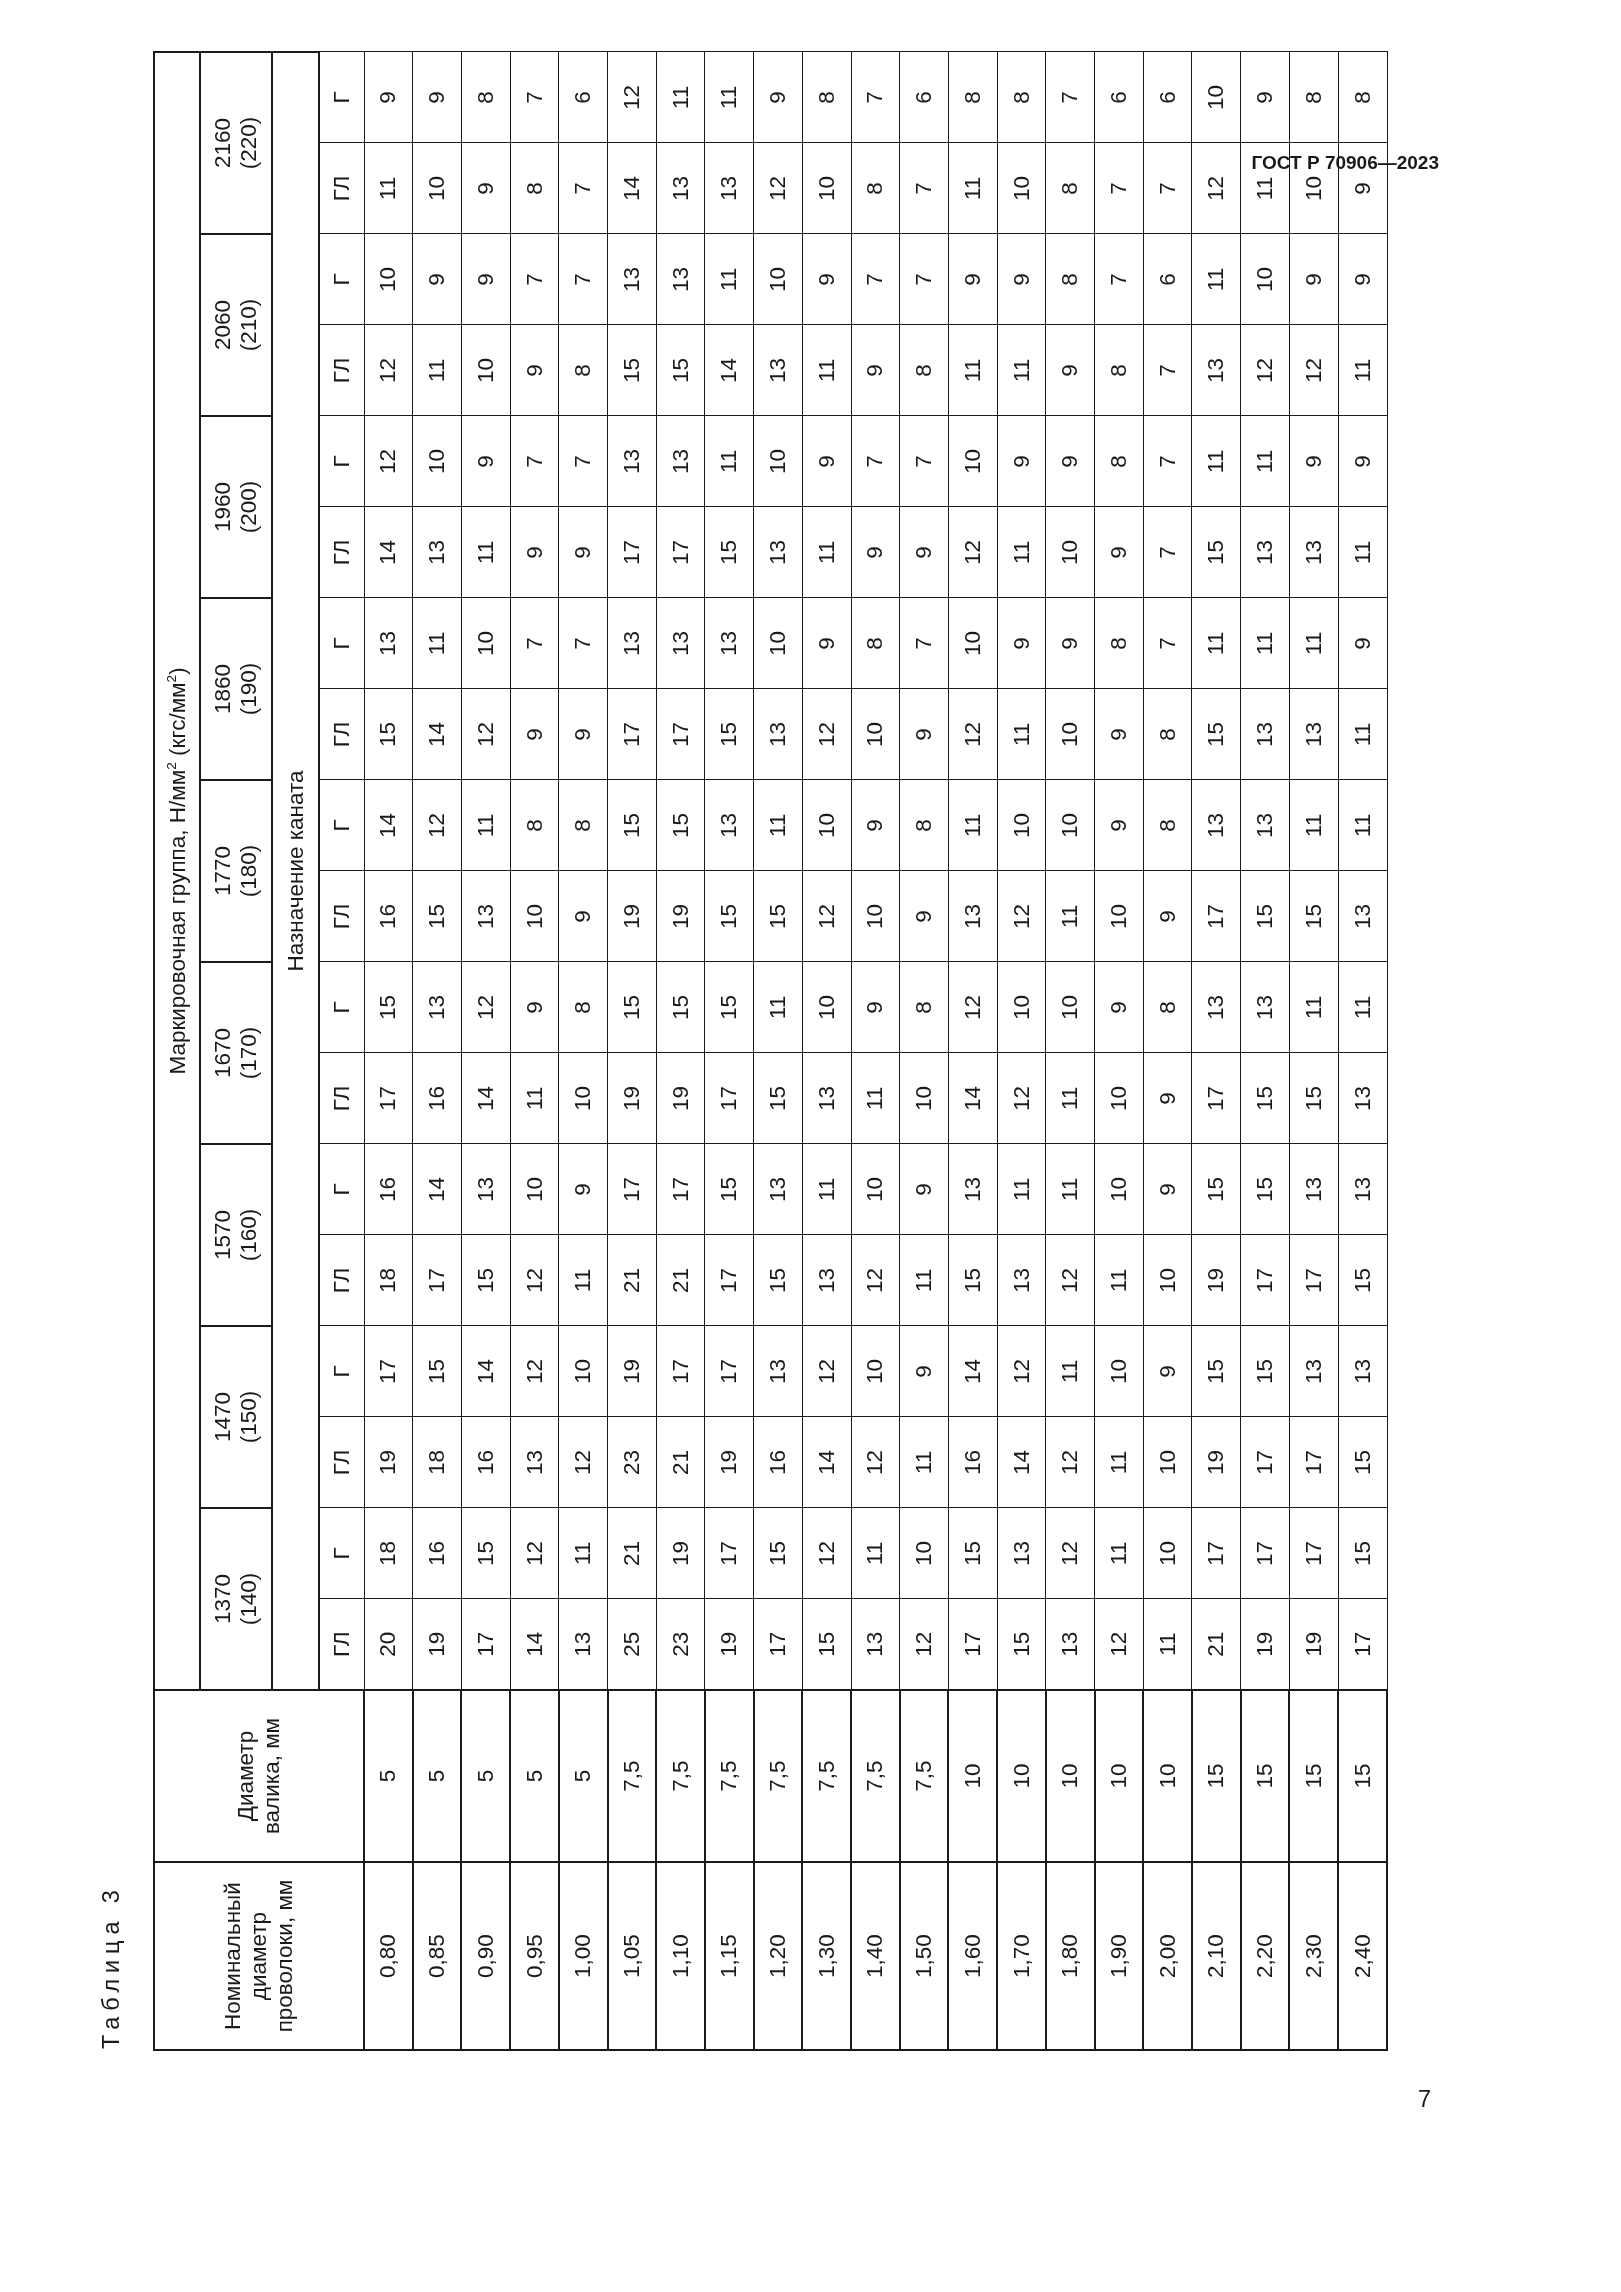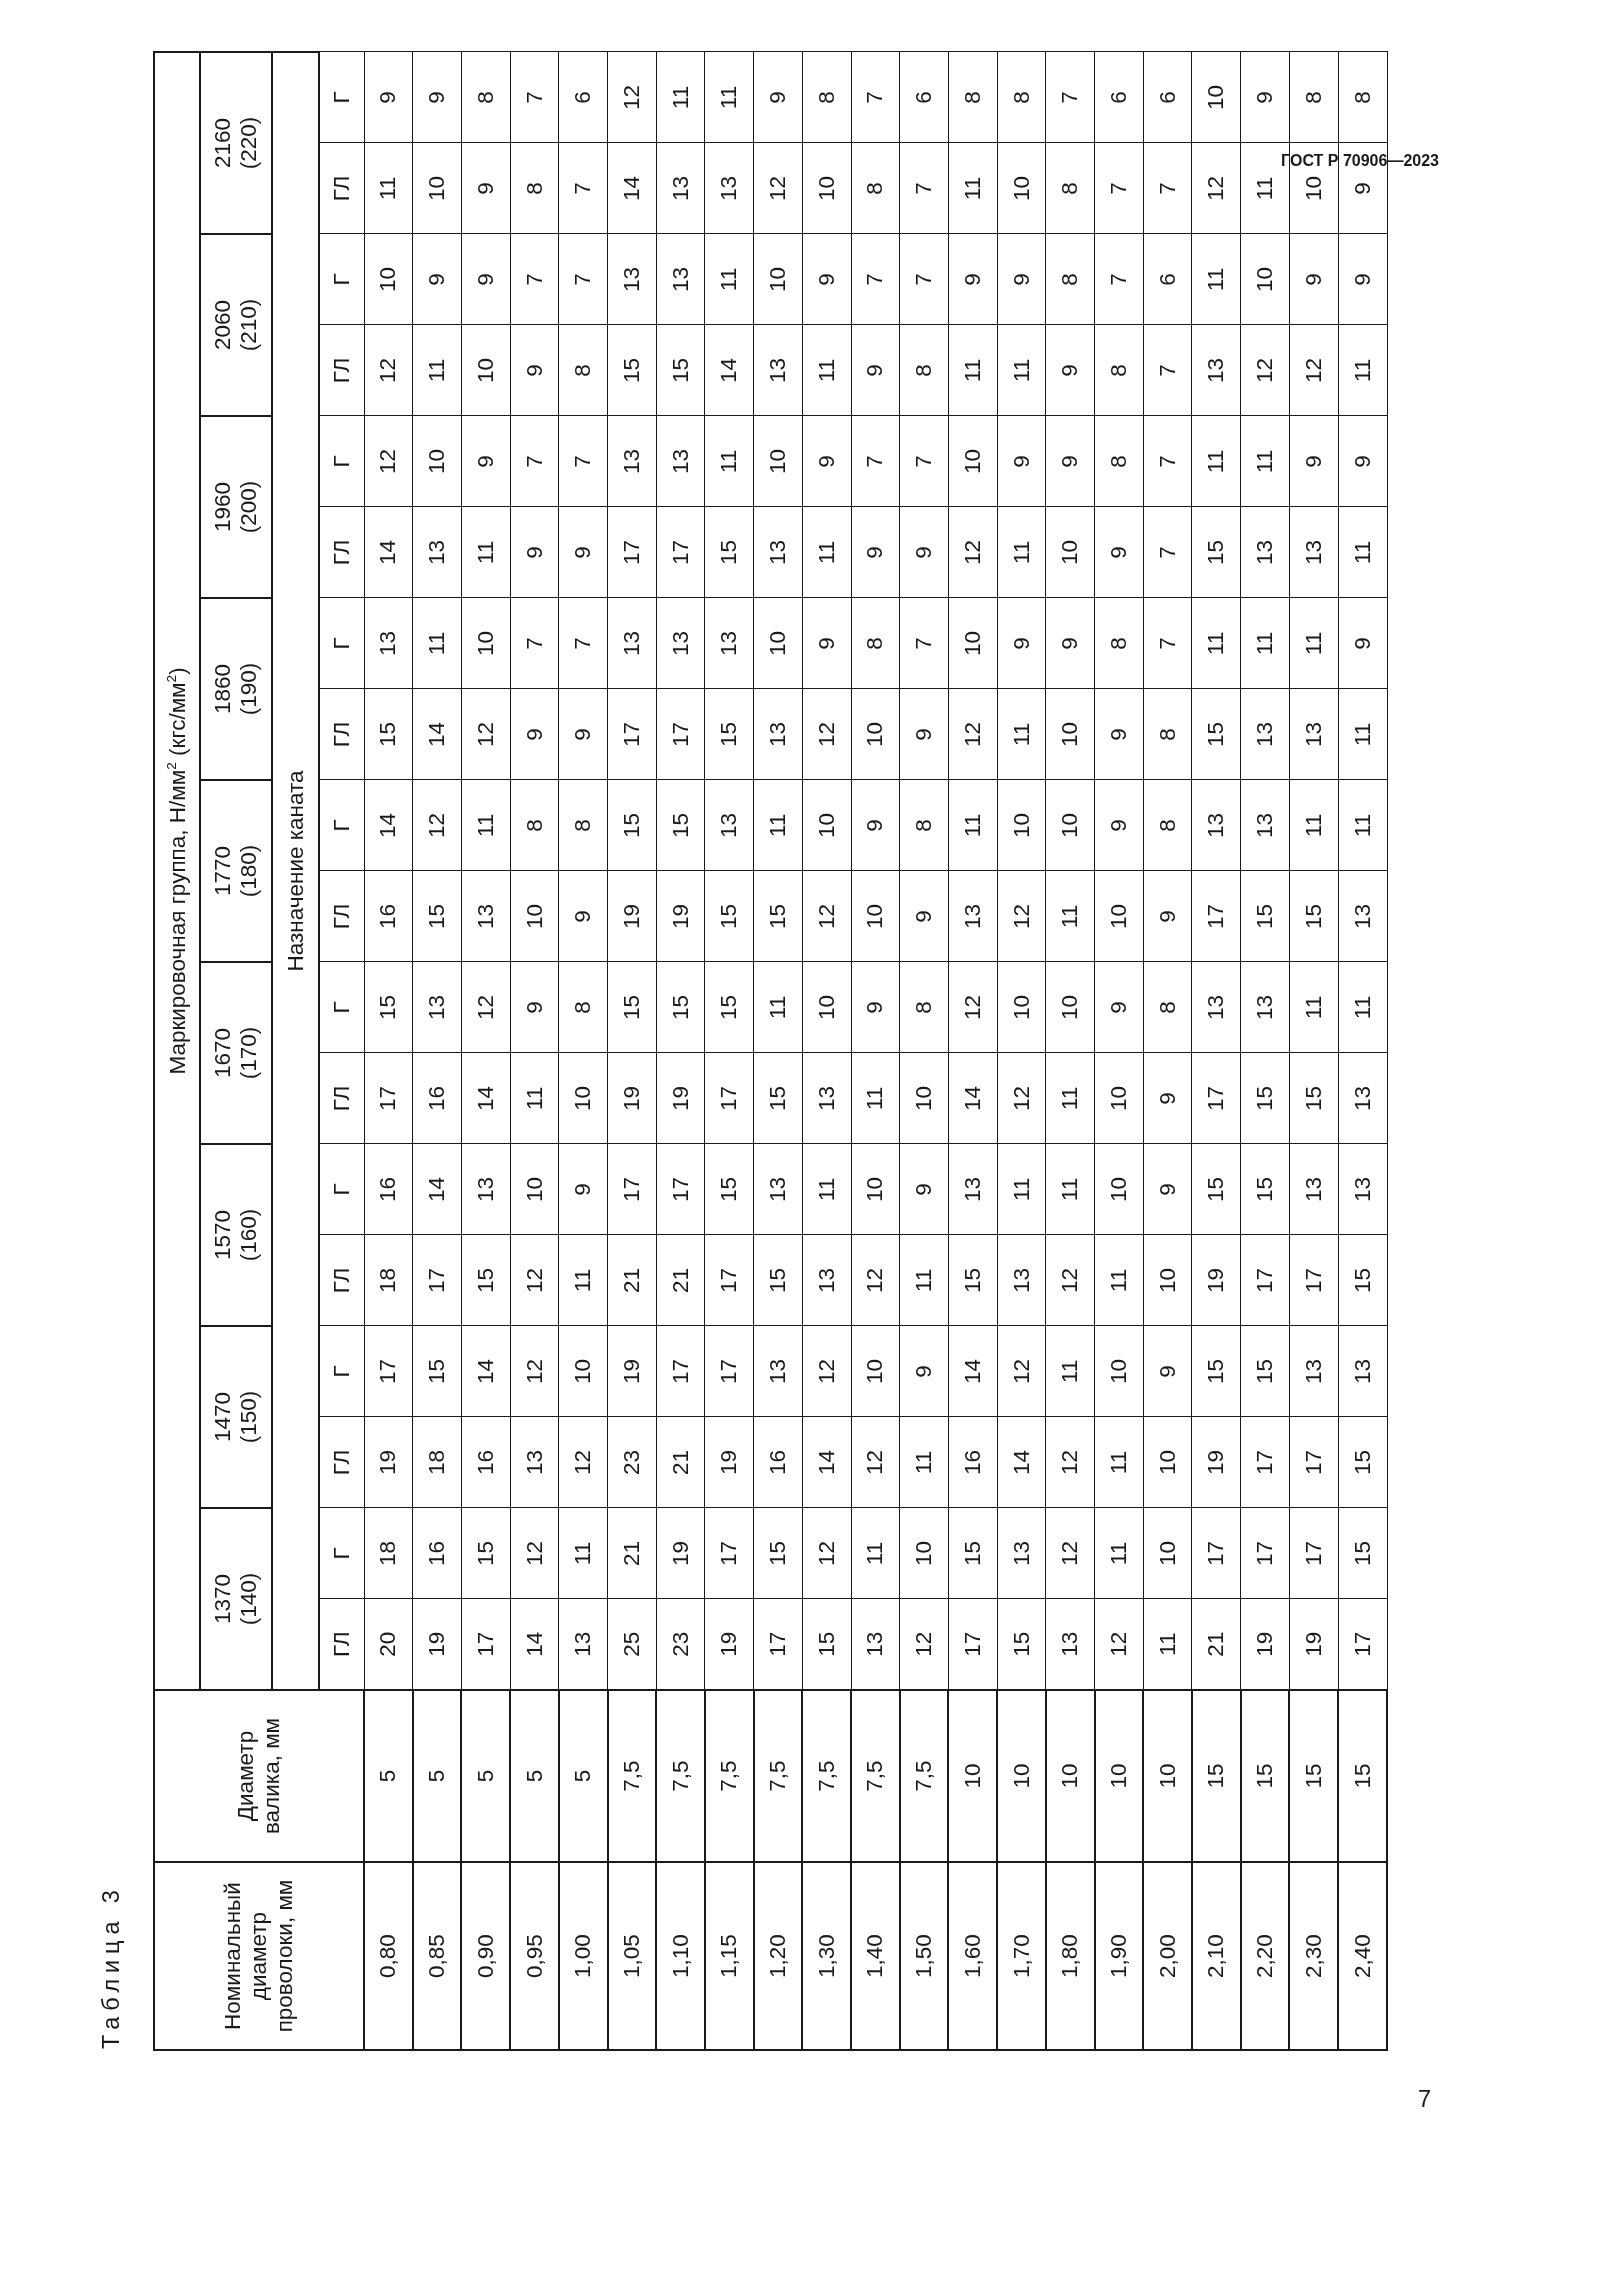--- a/index.html
+++ b/index.html
@@ -1,18 +1,18 @@
 <!DOCTYPE html>
 <html><head>
 <meta charset="utf-8">
 <style>
   html, body { margin:0; padding:0; background:#ffffff; }
   body { width:1621px; height:2293px; position:relative; overflow:hidden;
          font-family:"Liberation Sans", sans-serif; color:#1a1a1a; }
-  .doc-code { position:absolute; right:182px; top:152px; font-weight:bold; font-size:16px;
+  .doc-code { position:absolute; right:182px; top:152px; font-weight:bold; font-size:19px;
               font-family:"Liberation Sans", sans-serif; letter-spacing:0; }
   .page-num { position:absolute; left:1418px; top:2086px; font-size:23.5px; }
   .table-caption { position:absolute; left:98px; top:2049px; transform-origin:0 0;
                    transform:rotate(-90deg); font-size:23.5px; letter-spacing:5.9px; white-space:nowrap; }
   
   .table-wrap { position:absolute; left:153px; top:2051px; width:1818px; height:1235px;
                 transform-origin:0 0; transform:rotate(-90deg); }
   table.data { border-collapse:collapse; width:1818px; height:1235px; table-layout:fixed;
                font-size:22.5px; }
   table.data td, table.data th { border:2px solid #1a1a1a; text-align:center; vertical-align:middle;

